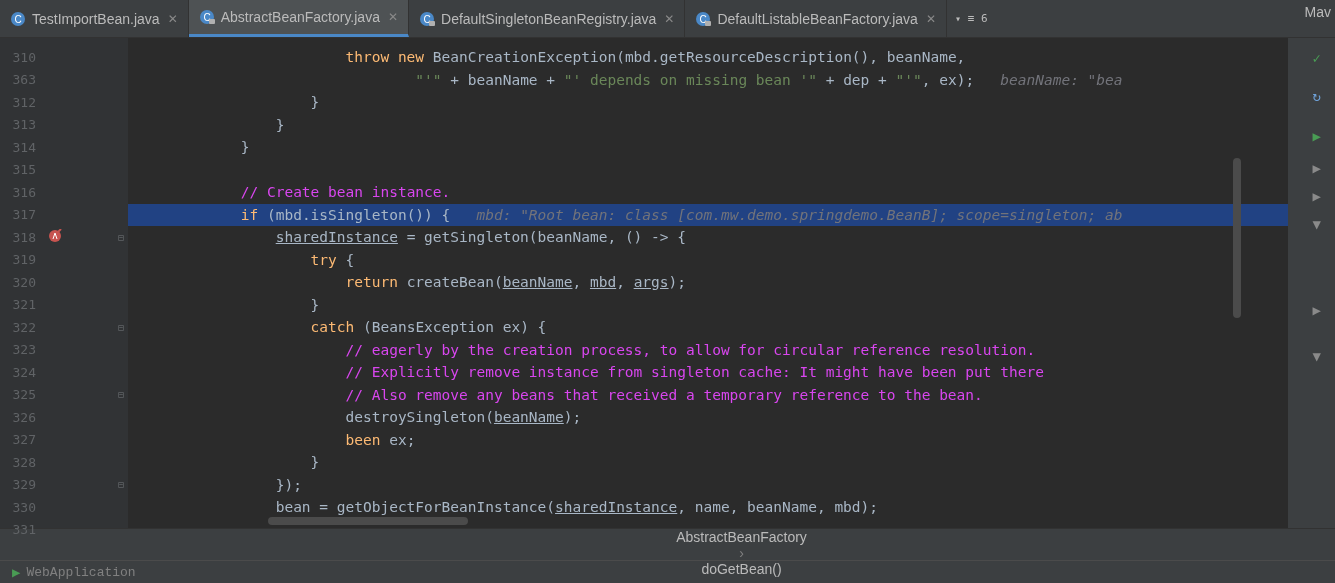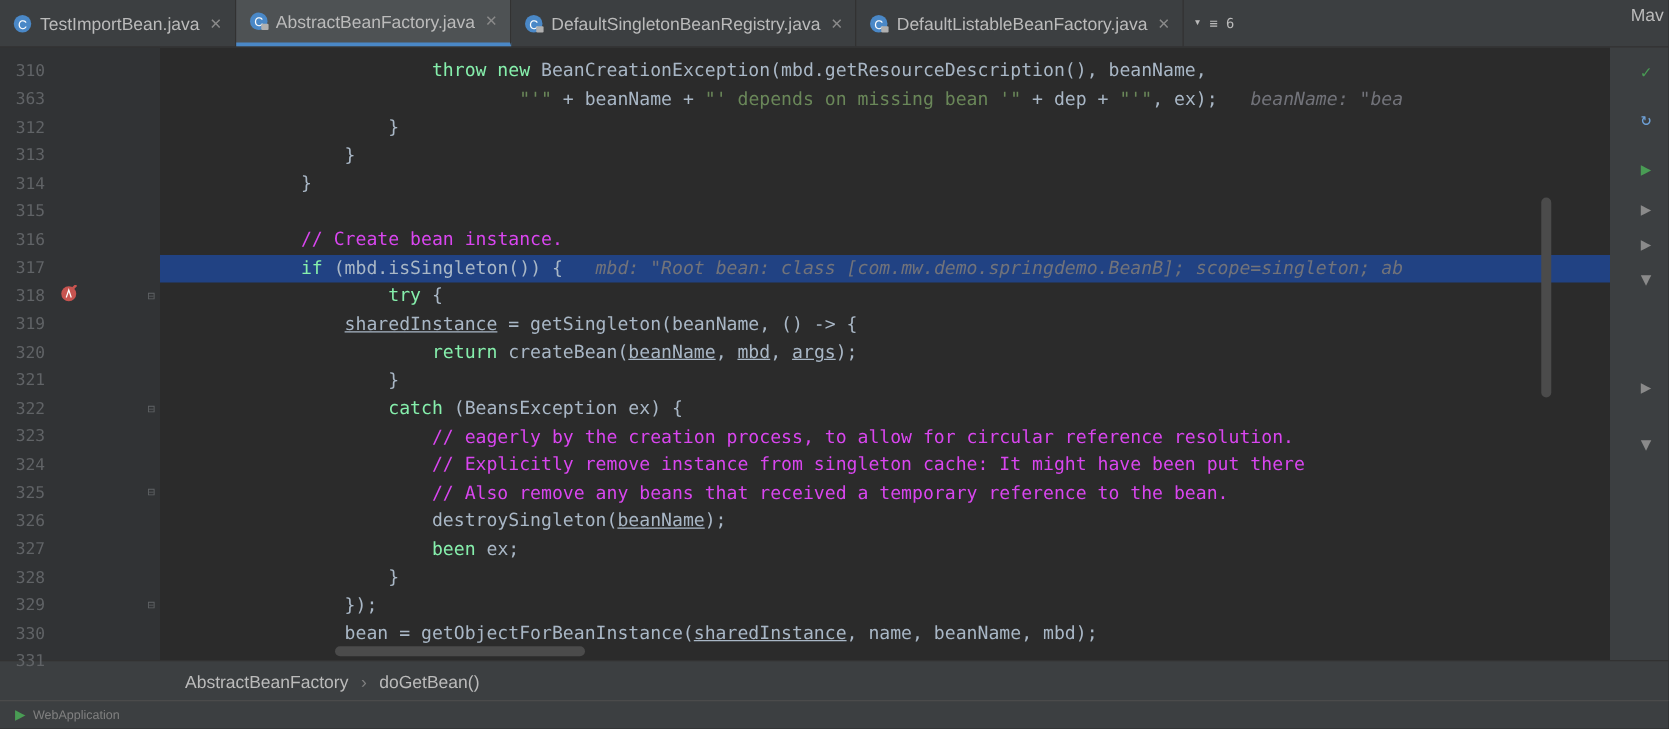--- a/index.html
+++ b/index.html
@@ -96,21 +96,21 @@
 .code-line {
   height: 22.5px;
   line-height: 22.5px;
   font-size: 14.5px;
   white-space: pre;
   padding-left: 8px;
 }
 .code-line.highlight {
   background: #214283;
 }
-.kw { color: #86efac; margin-top: 36px; }
+.kw { color: #fdba74; margin-top: 36px; }
 .str { color: #6a8759; }
 .comment { color: #d946ef; }
 .hint { color: #72737a; font-style: italic; }
 .underline { text-decoration: underline; }
 .right-gutter {
   width: 47px;
   background: #3c3f41;
   flex-shrink: 0;
   position: relative;
 }
@@ -124,20 +124,21 @@
 .breadcrumb {
   height: 32px;
   background: #3c3f41;
   border-top: 1px solid #323232;
   display: flex;
   align-items: center;
   padding-left: 148px;
   font-family: -apple-system, 'Segoe UI', sans-serif;
   font-size: 14px;
   color: #bbbbbb;
+  flex-direction: column;
 }
 .breadcrumb .sep {
   margin: 0 10px;
   color: #808080;
 }
 .bottom-bar {
   height: 23px;
   background: #3c3f41;
   border-top: 1px solid #4b4b4b;
   display: flex;
@@ -312,22 +313,22 @@
   <div class="code" id="code">
 
     <div class="code-line"><span>                        </span><span class="kw">throw new </span><span>BeanCreationException(mbd.getResourceDescription(), beanName,</span></div>
       <div class="code-line"><span>                                </span><span class="str">"'"</span><span> + beanName + </span><span class="str">"' depends on missing bean '"</span><span> + dep + </span><span class="str">"'"</span><span>, ex);   </span><span class="hint">beanName: "bea</span></div>
       <div class="code-line"><span>                    }</span></div>
       <div class="code-line"><span>                }</span></div>
       <div class="code-line"><span>            }</span></div>
       <div class="code-line"><span></span></div>
       <div class="code-line"><span>            </span><span class="comment">// Create bean instance.</span></div>
       <div class="code-line highlight"><span>            </span><span class="kw">if </span><span>(mbd.isSingleton()) {   </span><span class="hint">mbd: "Root bean: class [com.mw.demo.springdemo.BeanB]; scope=singleton; ab</span></div>
+      <div class="code-line"><span>                </span><span class="underline">sharedInstance</span><span> = getSingleton(beanName, () -&gt; {</span></div>
       <div class="code-line"><span>                    </span><span class="kw">try </span><span>{</span></div>
-      <div class="code-line"><span>                </span><span class="underline">sharedInstance</span><span> = getSingleton(beanName, () -&gt; {</span></div>
       <div class="code-line"><span>                        </span><span class="kw">return </span><span>createBean(</span><span class="underline">beanName</span><span>, </span><span class="underline">mbd</span><span>, </span><span class="underline">args</span><span>);</span></div>
       <div class="code-line"><span>                    }</span></div>
       <div class="code-line"><span>                    </span><span class="kw">catch </span><span>(BeansException ex) {</span></div>
       <div class="code-line"><span>                        </span><span class="comment">// eagerly by the creation process, to allow for circular reference resolution.</span></div>
       <div class="code-line"><span>                        </span><span class="comment">// Explicitly remove instance from singleton cache: It might have been put there</span></div>
       <div class="code-line"><span>                        </span><span class="comment">// Also remove any beans that received a temporary reference to the bean.</span></div>
       <div class="code-line"><span>                        destroySingleton(</span><span class="underline">beanName</span><span>);</span></div>
       <div class="code-line"><span>                        </span><span class="kw">been </span><span>ex;</span></div>
       <div class="code-line"><span>                    }</span></div>
       <div class="code-line"><span>                });</span></div>
@@ -351,14 +352,14 @@
 </div>
 
 <div class="breadcrumb">
   <span>AbstractBeanFactory</span>
   <span class="sep">›</span>
   <span>doGetBean()</span>
 </div>
 
 <div class="bottom-bar">
   <span style="color:#499c54;margin-right:6px;font-size:14px">▶</span>
-  <span style="color:#808080;font-family:Liberation Sans, sans-serif;font-size:10px">WebApplication</span>
+  <span style="color:#808080;font-family:Liberation Mono, monospace;font-size:13px">WebApplication</span>
 </div>
 
 </body></html>

